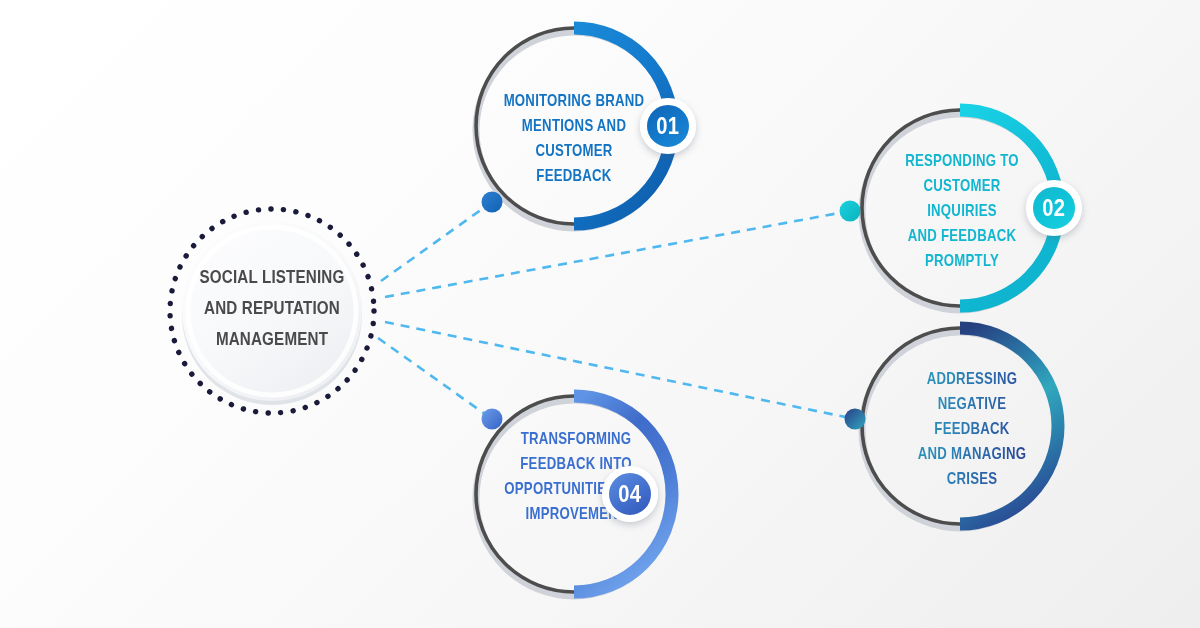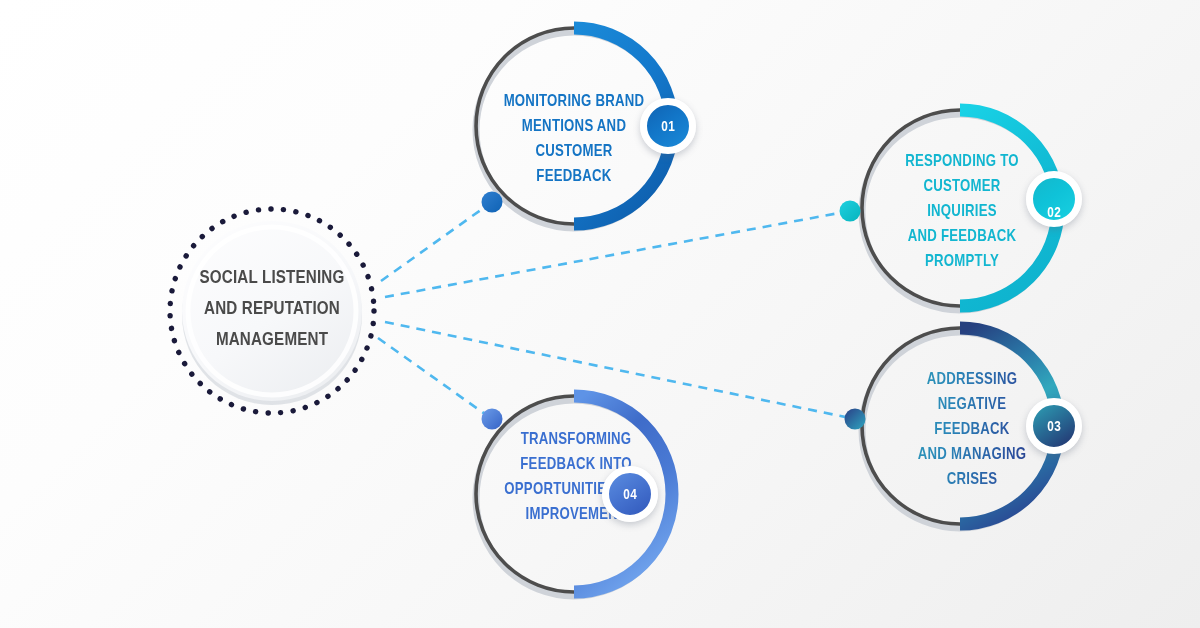--- a/index.html
+++ b/index.html
@@ -93,33 +93,33 @@
   
   .badge {
     position: absolute;
     width: 56px;
     height: 56px;
     border-radius: 50%;
     display: flex;
     align-items: center;
     justify-content: center;
     color: #ffffff;
-    font-size: 14px;
+    font-size: 24px;
     font-weight: 700;
     letter-spacing: 0.5px;
     border: 7px solid #ffffff;
     box-shadow: 0 3px 7px rgba(90,100,120,0.30);
   }
   .badge span {
     transform: scaleX(0.84);
     display: block;
   }
 
   #badge-1 { left: 640px; top: 98px;  background: linear-gradient(145deg, #1064b4 0%, #1276c8 45%, #1a8ad8 100%); }
-  #badge-2 { left: 1026px; top: 171px; background: linear-gradient(145deg, #14b8cc 0%, #0fc2d8 45%, #18d0e0 100%); align-items: flex-end; }
+  #badge-2 { left: 1026px; top: 180px; background: linear-gradient(145deg, #14b8cc 0%, #0fc2d8 45%, #18d0e0 100%); }
   #badge-3 { left: 1026px; top: 398px; background: linear-gradient(145deg, #2d9fb4 0%, #27628f 55%, #23306e 100%); }
   #badge-4 { left: 602px; top: 466px;  background: linear-gradient(145deg, #5b8de0 0%, #4572cf 50%, #3158bb 100%); }
 </style>
 </head>
 <body>
 
 <div id="infographic-root">
 
   <svg id="diagram-svg" viewBox="0 0 1200 628" xmlns="http://www.w3.org/2000/svg">
     <defs>
@@ -250,20 +250,17 @@
 FEEDBACK INTO
 OPPORTUNITIES FOR
 IMPROVEMENT</div>
 
   <div class="badge" id="badge-1">
     <span>01</span>
   </div>
   <div class="badge" id="badge-2">
     <span>02</span>
   </div>
-  <div class="badge" id="badge-3">
-    <span>03</span>
-  </div>
   <div class="badge" id="badge-4">
     <span>04</span>
   </div>
 
 </div>
 
 </body></html>

